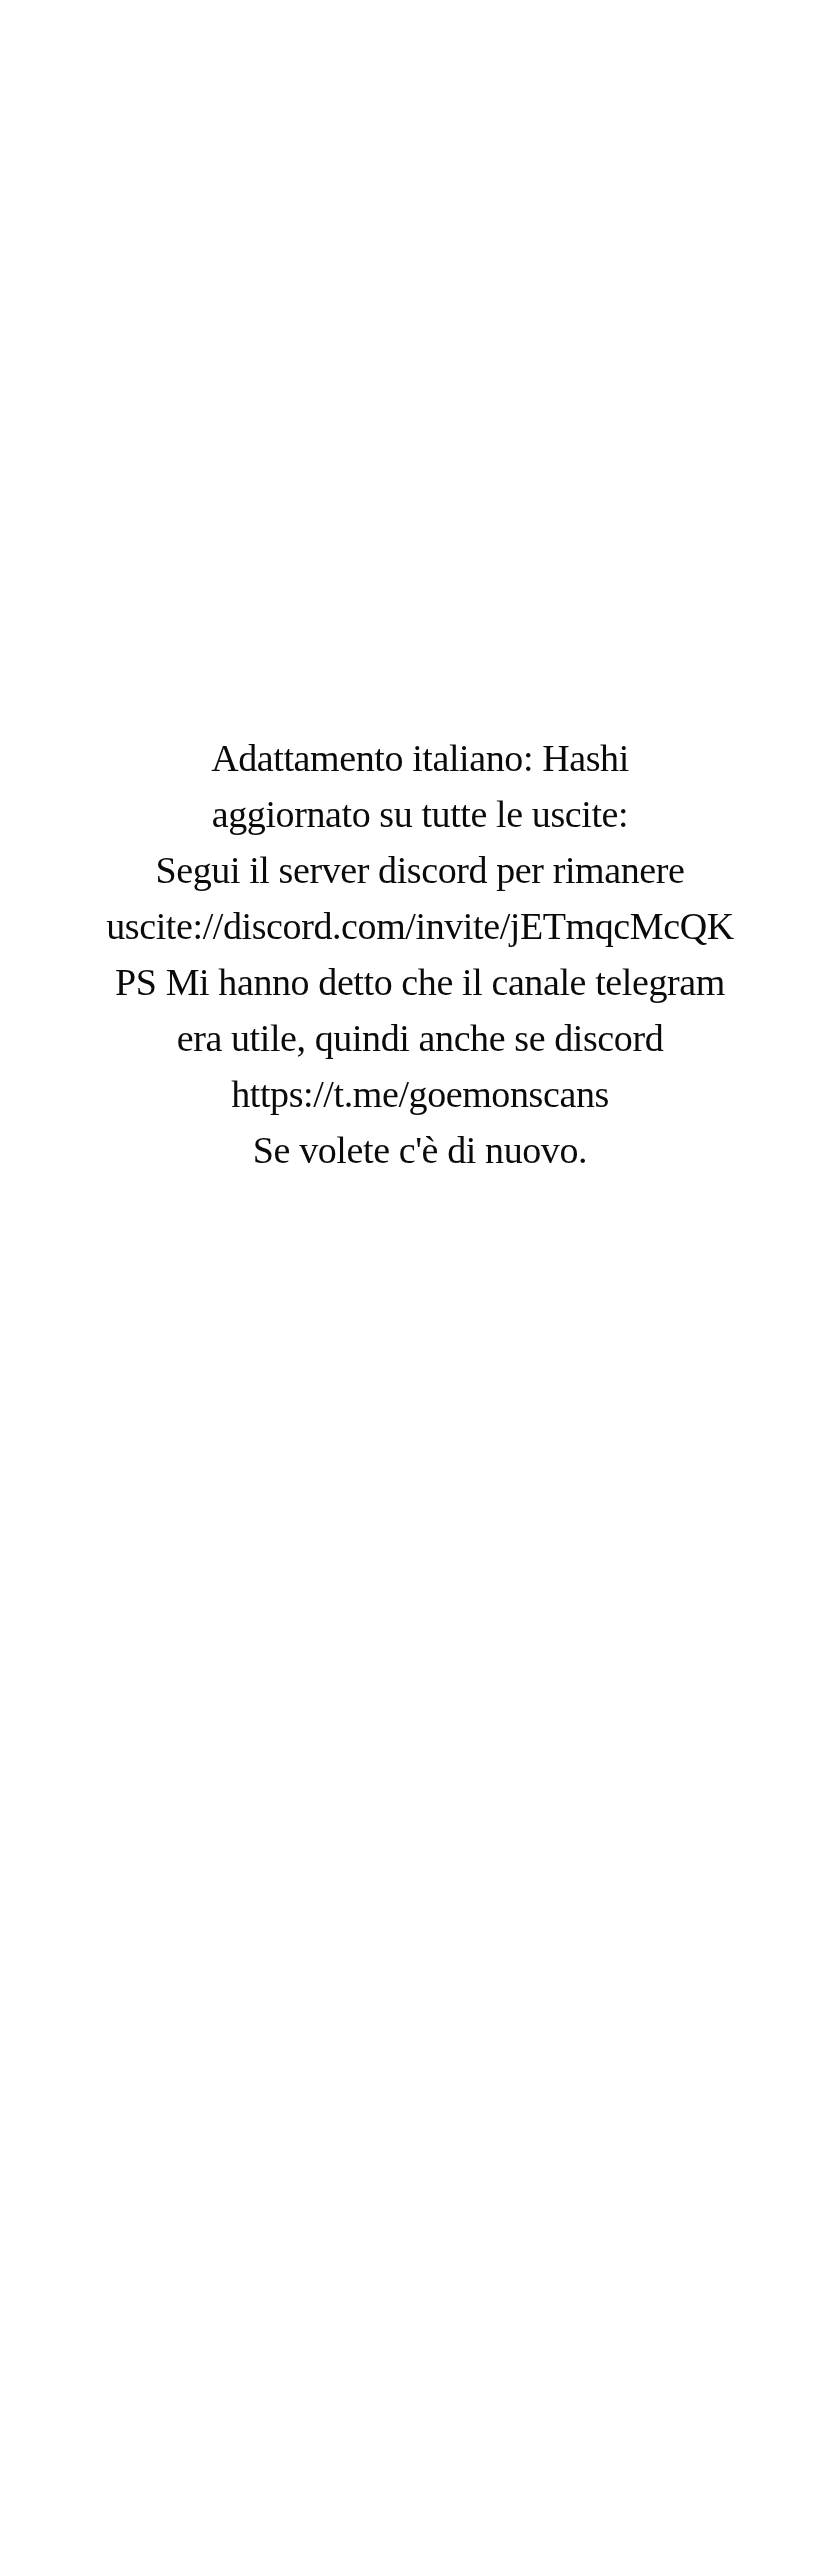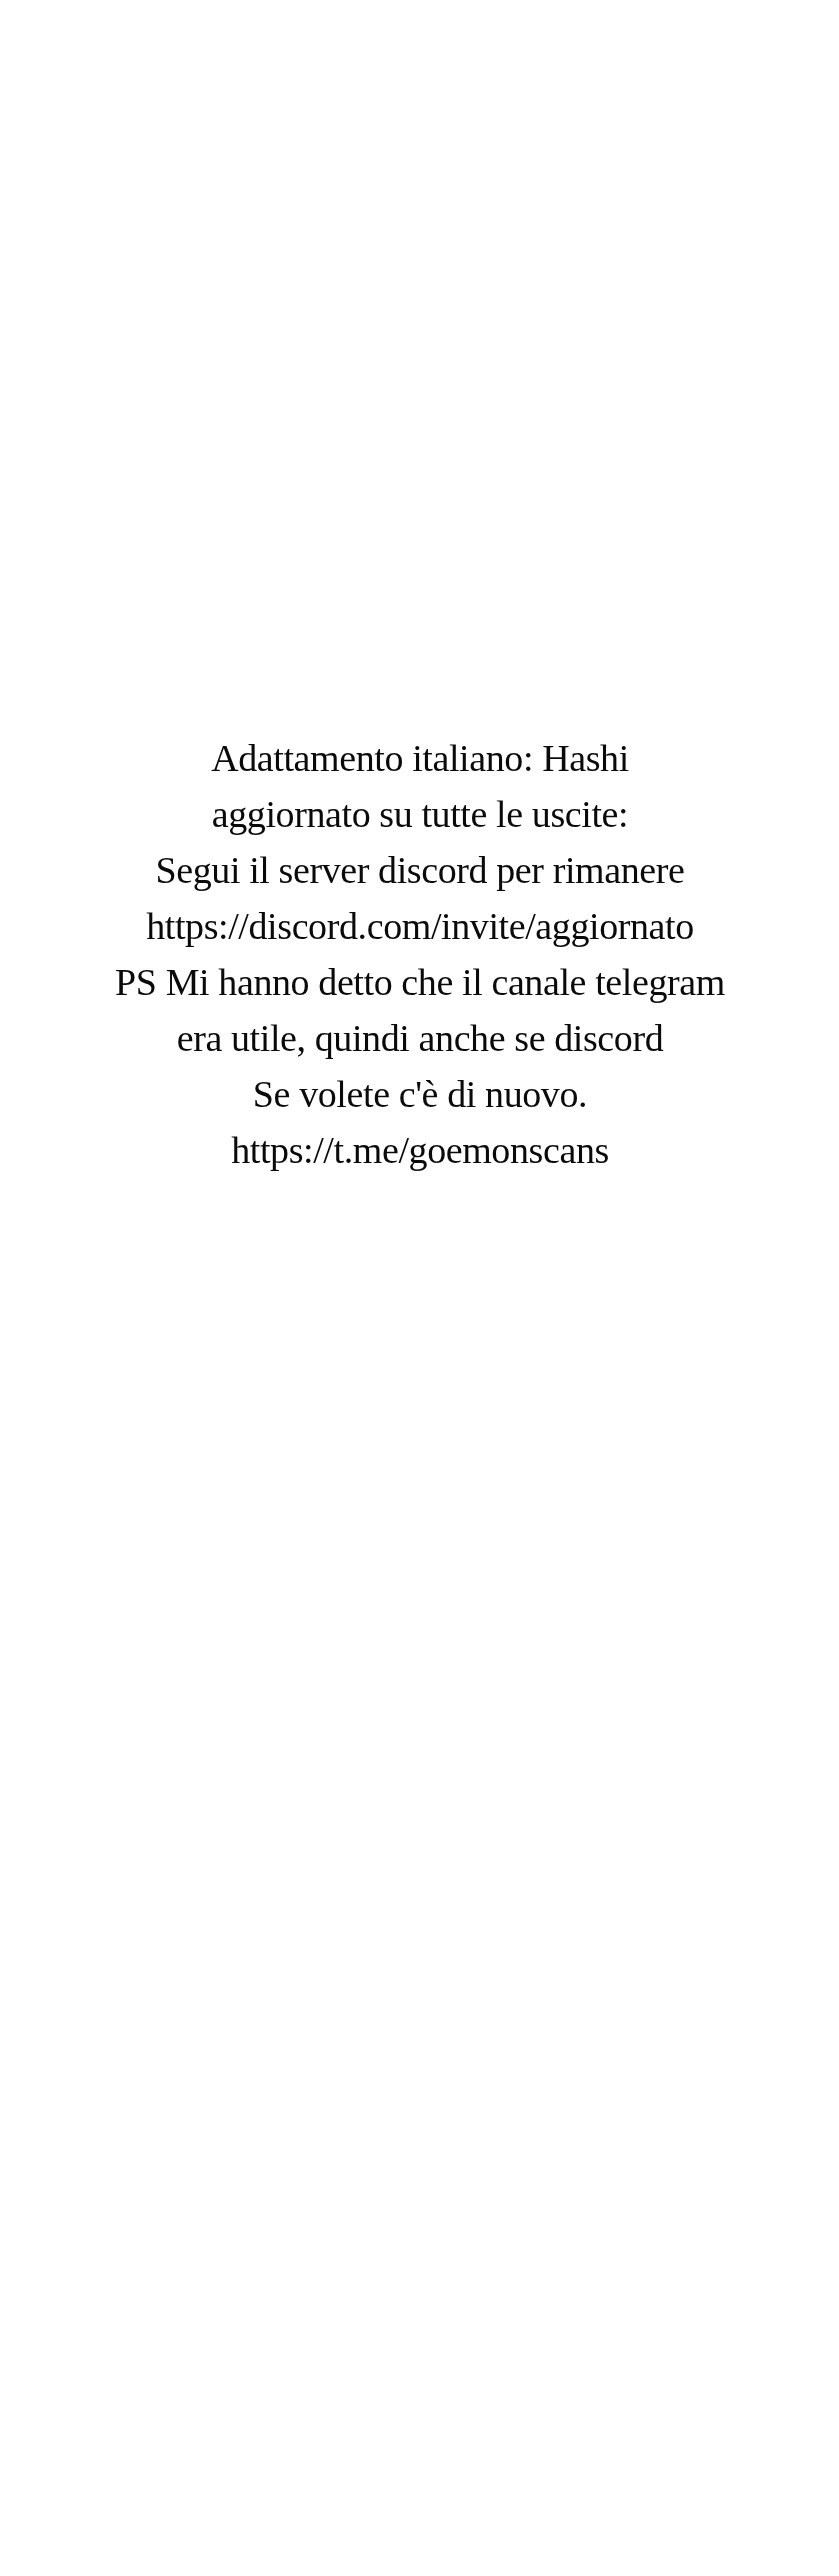--- a/index.html
+++ b/index.html
@@ -38,20 +38,20 @@
   }
 </style>
 </head>
 <body>
 
 <div class="page">
   <div class="credits-block">
     <p>Adattamento italiano: Hashi</p>
     <p>aggiornato su tutte le uscite:</p>
     <p>Segui il server discord per rimanere</p>
-    <p>https://discord.com/invite/aggiornato</p>
+    <p>uscite://discord.com/invite/jETmqcMcQK</p>
     <p>PS Mi hanno detto che il canale telegram</p>
     <p>era utile, quindi anche se discord</p>
+    <p>https://t.me/goemonscans</p>
     <p>Se volete c'è di nuovo.</p>
-    <p>https://t.me/goemonscans</p>
   </div>
 </div>
 
 
 </body></html>

